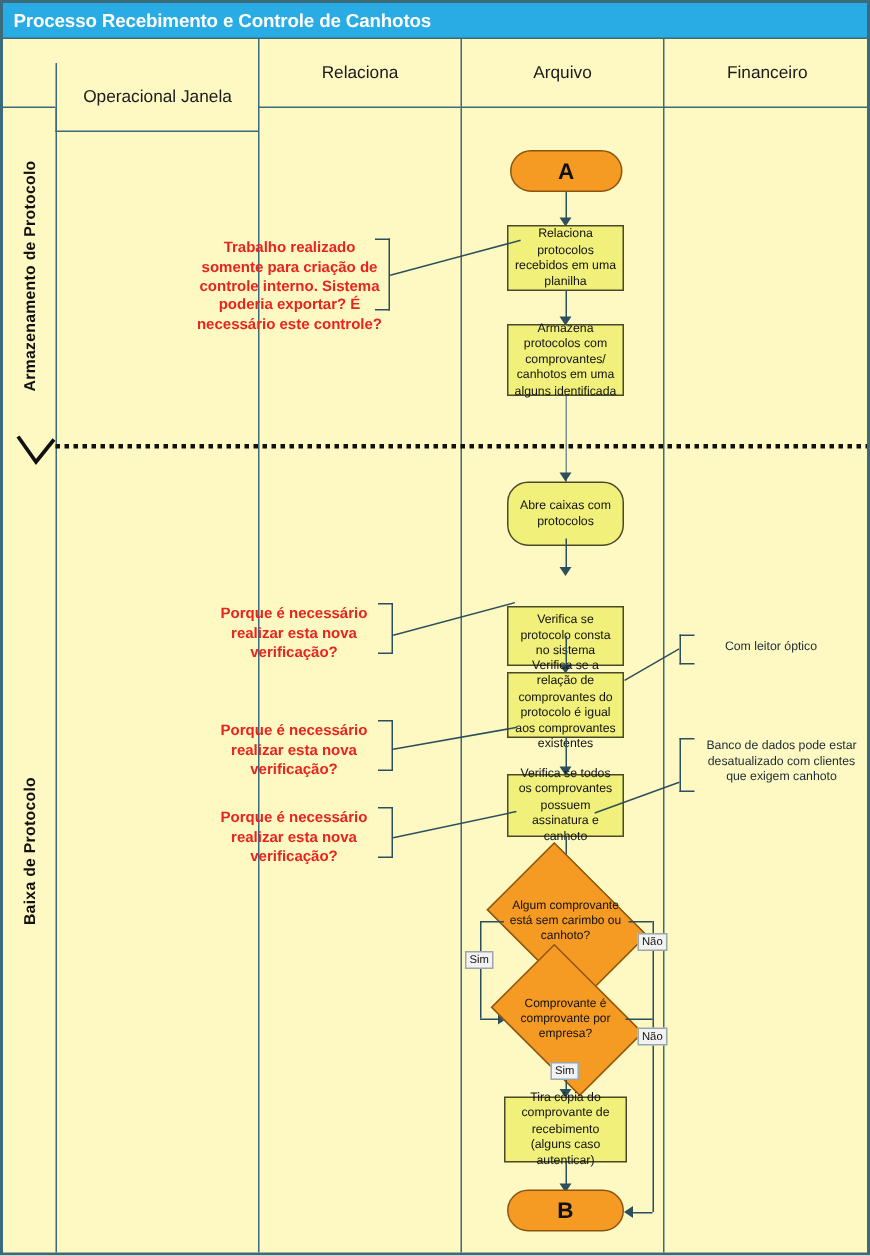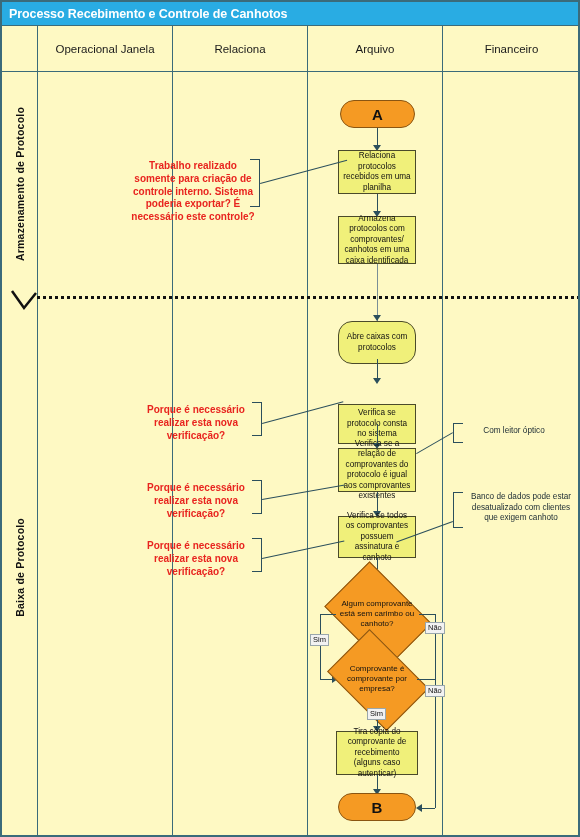--- a/index.html
+++ b/index.html
@@ -157,21 +157,21 @@
 <body>
 
 <div id="page">
 
   <div class="title-bar">
     <div class="title-text">Processo Recebimento e Controle de Canhotos</div>
   </div>
 
   <div class="corner-cell"></div>
   <div class="col-head-row">
-    <div class="col-head" style="left:35px;width:135px;">
+    <div class="col-head" style="left:35px;width:135px;margin-top:16px;">
         <span>Operacional Janela</span>
       </div>
     <div class="col-head" style="left:170px;width:135px;">
         <span>Relaciona</span>
       </div>
     <div class="col-head" style="left:305px;width:135px;">
         <span>Arquivo</span>
       </div>
     <div class="col-head" style="left:440px;width:138px;">
         <span>Financeiro</span>
@@ -203,21 +203,21 @@
   <div class="arrow-dn" style="left:371px;top:143px;"></div>
 
   <div class="node proc" style="left:336px;top:148px;width:78px;height:44px;">
     <span class="txt">Relaciona protocolos recebidos em uma planilha</span>
   </div>
 
   <div class="vline" style="left:375px;top:192px;height:20px;"></div>
   <div class="arrow-dn" style="left:371px;top:209px;"></div>
 
   <div class="node proc" style="left:336px;top:214px;width:78px;height:48px;">
-    <span class="txt">Armazena protocolos com comprovantes/ canhotos em uma caixa identificada</span>
+    <span class="txt">Armazena protocolos com comprovantes/ canhotos em uma alguns identificada</span>
   </div>
 
   <div class="vline" style="left:375px;top:262px;height:58px;border-left:1px solid #7a8f96;"></div>
   <div class="arrow-dn" style="left:371px;top:313px;"></div>
 
   <div class="note-red" style="left:128px;top:158px;width:126px;">Trabalho realizado somente para criação de controle interno. Sistema poderia exportar? É necessário este controle?</div>
   <div class="bracket" style="left:248px;top:157px;width:10px;height:48px;"></div>
   <div class="leader" style="left:258px;top:181px;width:90px;transform:rotate(-15deg);"></div>
 
   <div class="node proc" style="left:336px;top:319px;width:78px;height:43px;border-radius:14px;">

